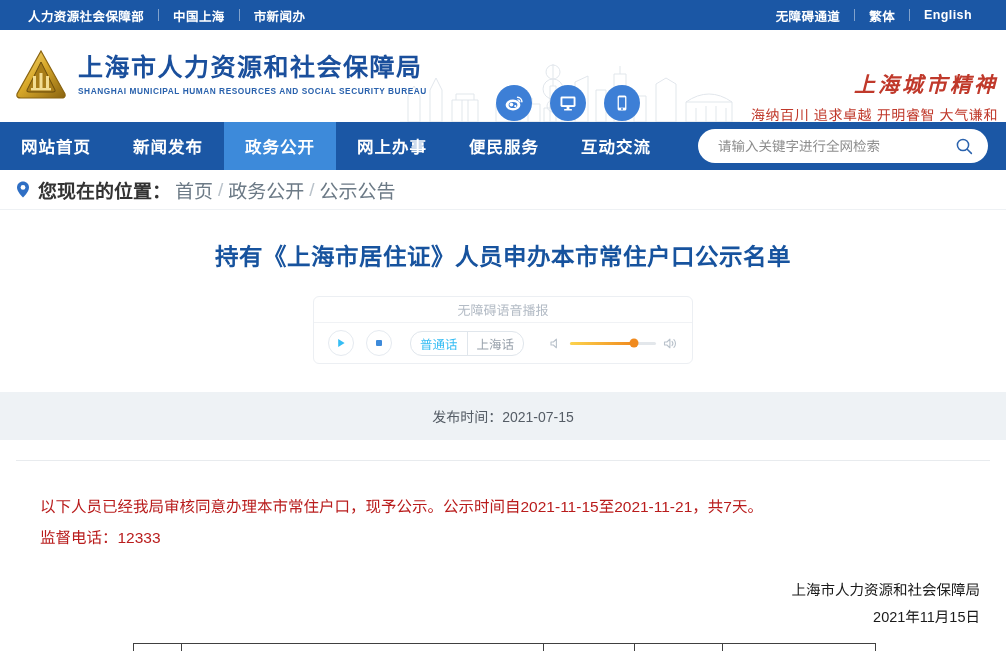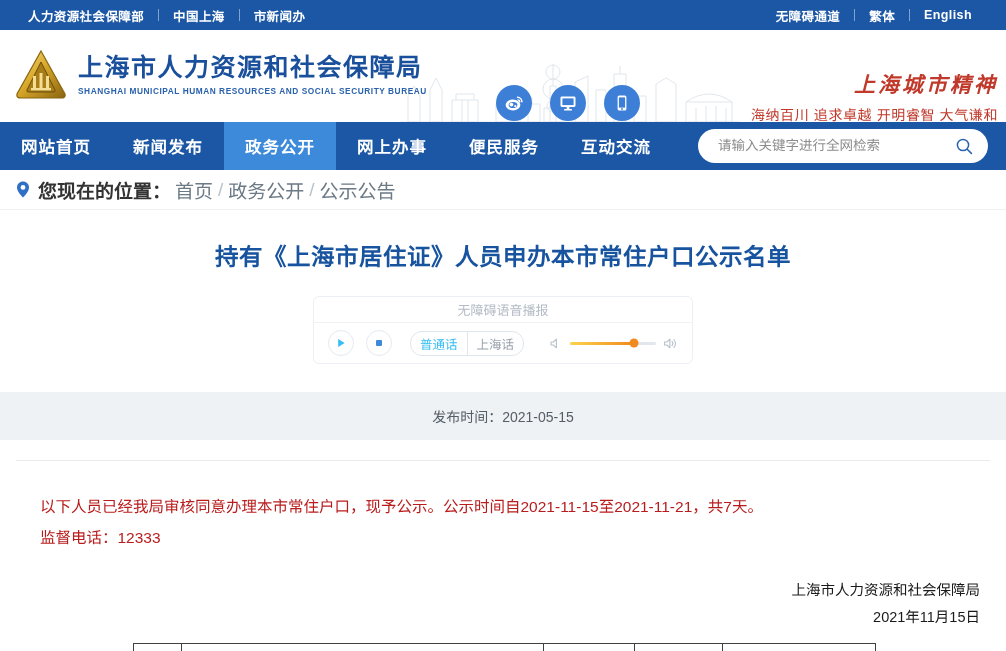--- a/index.html
+++ b/index.html
@@ -142,21 +142,21 @@
     border-radius: 17px;
     display: flex; align-items: center;
     padding: 0 14px 0 20px;
   }
   .search input {
     flex: 1;
     border: none; outline: none;
     font-size: 13.5px;
     color: #333;
     background: transparent;
-    font-family: Liberation Serif, serif;
+    font-family: Liberation Sans, sans-serif;
   }
   .search input::placeholder { color: #8d8d8d; }
   .search-icon { flex: none; cursor: pointer; }
 
   
   .crumbbar {
     height: 40px;
     display: flex; align-items: center;
     padding-left: 16px;
     border-bottom: 1px solid #eef1f4;
@@ -468,21 +468,21 @@
         </div>
         <svg width="15" height="13" viewBox="0 0 15 13">
           <path d="M1.5 5 L3.9 5 L6.9 2.2 L6.9 10.8 L3.9 8 L1.5 8 Z" fill="none" stroke="#b9c2cb" stroke-width="1.1" stroke-linejoin="round"></path>
           <path d="M9 4.4 A3.2 3.2 0 0 1 9 8.6" fill="none" stroke="#b9c2cb" stroke-width="1.1" stroke-linecap="round"></path>
           <path d="M10.9 2.6 A5.6 5.6 0 0 1 10.9 10.4" fill="none" stroke="#b9c2cb" stroke-width="1.1" stroke-linecap="round"></path>
         </svg>
       </div>
     </div>
   </div>
 
-  <div class="pubtime">发布时间：2021-05-15</div>
+  <div class="pubtime">发布时间：2021-07-15</div>
   <div class="divider"></div>
 
   <div class="body-text">
     <p>以下人员已经我局审核同意办理本市常住户口，现予公示。公示时间自2021-11-15至2021-11-21，共7天。</p>
     <p>监督电话：12333</p>
   </div>
 
   <div class="sign">
     <div>上海市人力资源和社会保障局</div>
     <div>2021年11月15日</div>

